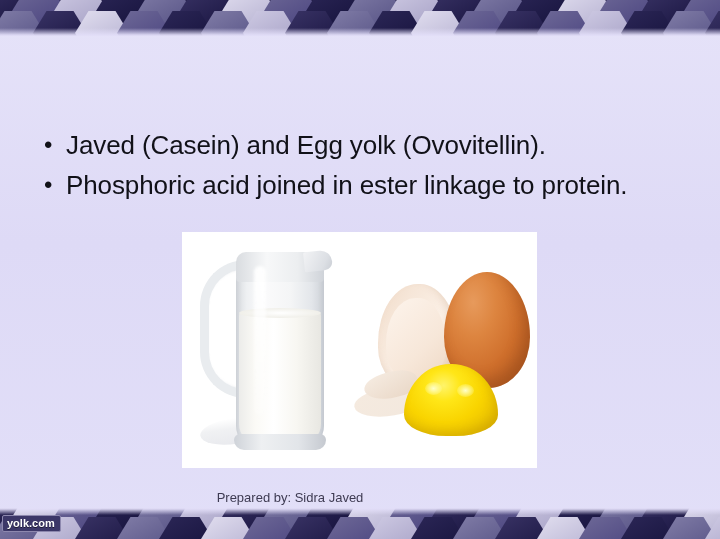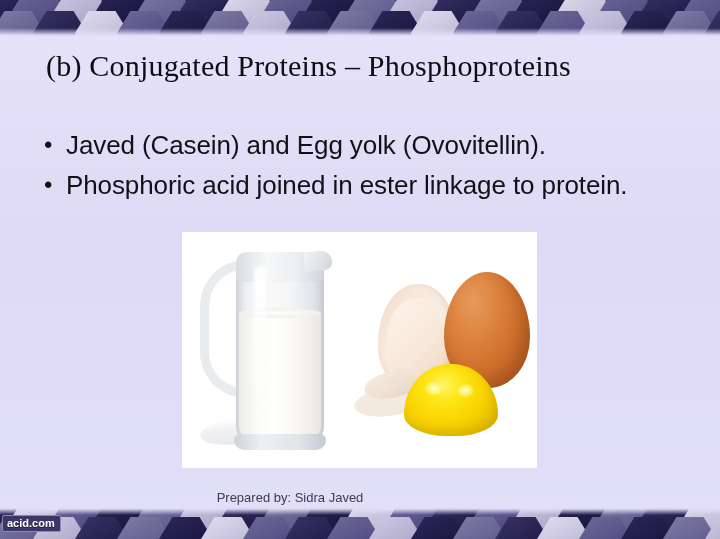--- a/index.html
+++ b/index.html
@@ -378,21 +378,20 @@
         <div class="hex d1" style="left: 525px; top: 10px;"></div>
         <div class="hex m1" style="left: 567px; top: 10px;"></div>
         <div class="hex l1" style="left: 609px; top: 10px;"></div>
         <div class="hex d2" style="left: 651px; top: 10px;"></div>
         <div class="hex m2" style="left: 693px; top: 10px;"></div>
         <div class="hex d1" style="left: 735px; top: 10px;"></div>
       </div>
     <div class="hex-fade-top"></div>
   </div>
 
-  <div id="title">(b) Conjugated Proteins – Phosphoproteins</div>
 
   <div id="bullets">
     <div class="bullet-row">
       <span class="bullet-mark">•</span>
       <span class="bullet-text">Javed (Casein) and Egg yolk (Ovovitellin).</span>
     </div>
     <div class="bullet-row">
       <span class="bullet-mark">•</span>
       <span class="bullet-text">Phosphoric acid joined in ester linkage to protein.</span>
     </div>
@@ -460,15 +459,15 @@
         <div class="hex d1" style="left: 525px; top: 8px;"></div>
         <div class="hex l2" style="left: 567px; top: 8px;"></div>
         <div class="hex m1" style="left: 609px; top: 8px;"></div>
         <div class="hex d2" style="left: 651px; top: 8px;"></div>
         <div class="hex m2" style="left: 693px; top: 8px;"></div>
         <div class="hex l1" style="left: 735px; top: 8px;"></div>
       </div>
     <div class="hex-fade-bot"></div>
   </div>
 
-  <div id="watermark">acid.com</div>
+  <div id="watermark">yolk.com</div>
 
 </div>
 
 </body></html>

